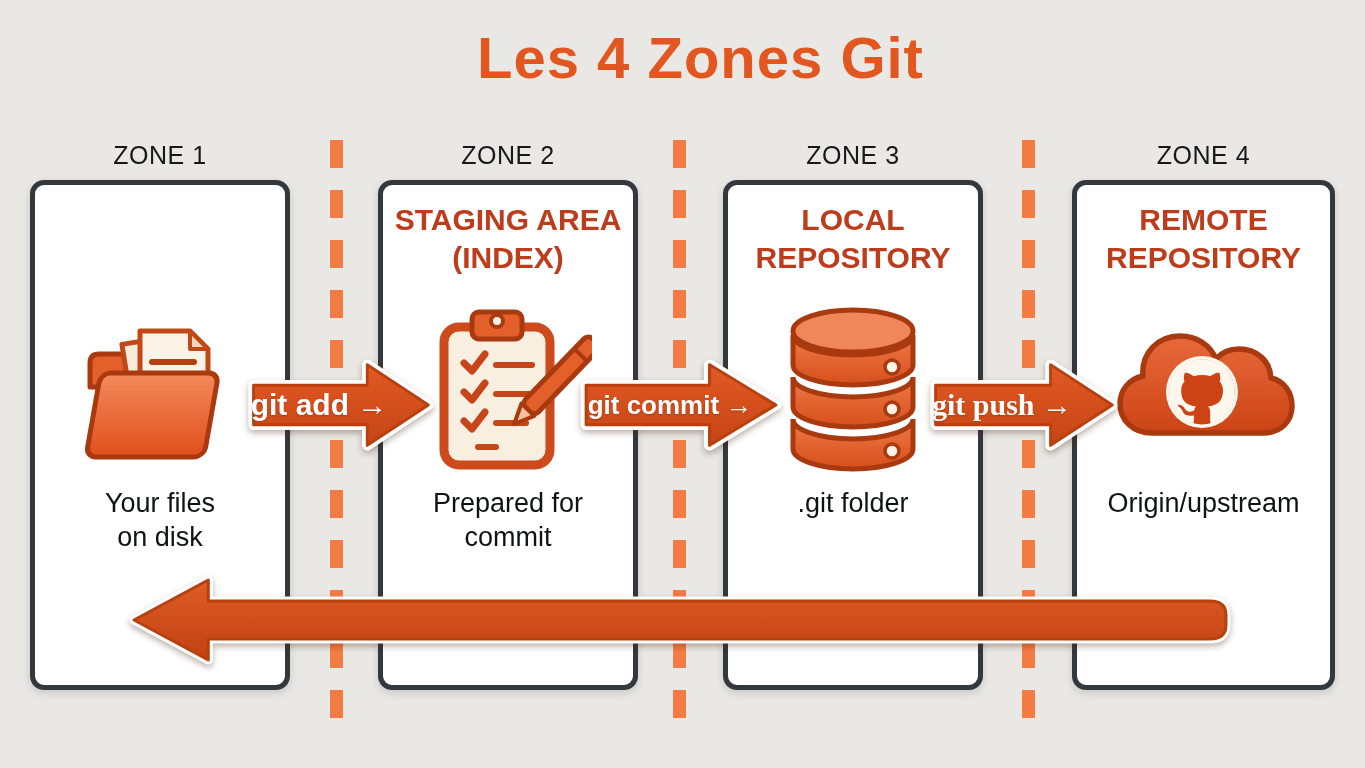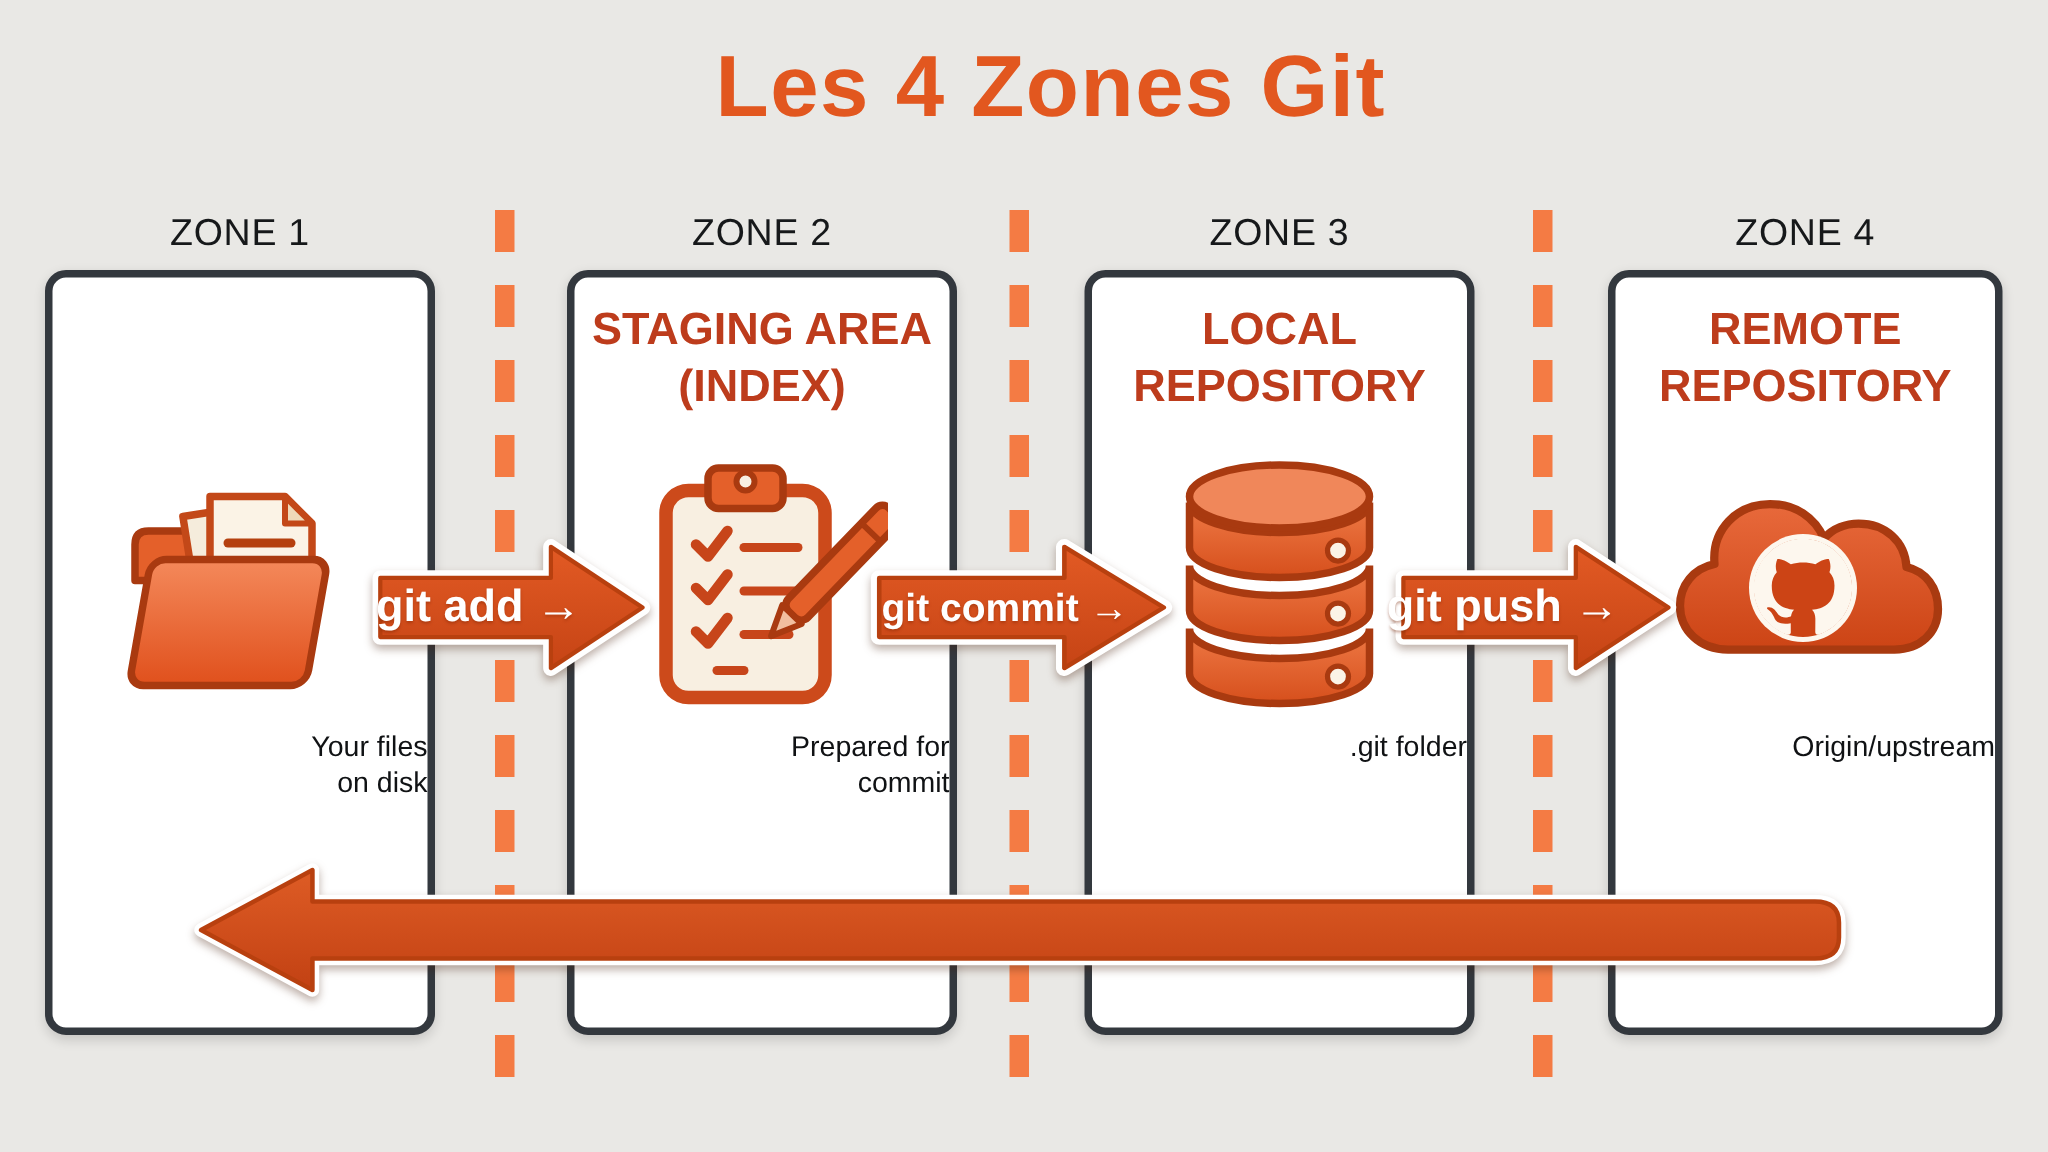--- a/index.html
+++ b/index.html
@@ -35,22 +35,22 @@
     position:absolute; top:16px; left:0; right:0;
     text-align:center; white-space:pre-line;
     font-size:30px; font-weight:700; line-height:1.28; color:#bd3c1c;
   }
   .icon-wrap {
     position:absolute; top:112px; left:0; right:0; height:180px;
     display:flex; align-items:center; justify-content:center;
   }
   .caption {
     position:absolute; top:302px; left:0; right:0;
-    text-align:right; white-space:pre-line;
-    font-size:19px; line-height:1.25; color:#101214;
+    text-align:center; white-space:pre-line;
+    font-size:27px; line-height:1.25; color:#101214;
   }
   .flow-arrow { position:absolute; z-index:5; }
   .flow-arrow svg, .pull-arrow svg {
     position:absolute; inset:0; width:100%; height:100%;
     filter:drop-shadow(0 3px 3px rgba(70,30,10,0.35));
   }
   .arrow-label {
     position:absolute; top:0; bottom:0; left:6px; right:48px;
     display:flex; align-items:center; justify-content:center;
     color:#ffffff; font-weight:700; font-size:30px;
@@ -205,21 +205,21 @@
         <stop offset="0" stop-color="#e25a24"></stop>
             <stop offset="1" stop-color="#c64415"></stop>
           </linearGradient>
         </defs>
       <path d="M8,29 L129,29 L129,7 L194,50 L129,93 L129,71 L8,71 Z" fill="#ffffff" stroke="#ffffff" stroke-width="11" stroke-linejoin="round"></path>
       <path d="M8,29 L129,29 L129,7 L194,50 L129,93 L129,71 L8,71 Z" fill="url(#gA2)" stroke="#b8400f" stroke-width="3" stroke-linejoin="round"></path>
     </svg>
     <div class="arrow-label" style="right:26px; font-size:26px;">git commit →</div>
   </div>
 
-  <div class="flow-arrow" style="left:928px; top:358px; width:190px; height:94px;">
+  <div class="flow-arrow" style="left:928px; top:358px; width:190px; height:94px;font-family:Liberation Serif, serif;">
     <svg viewBox="0 0 200 100" preserveAspectRatio="none">
       <defs>
           <linearGradient id="gA3" x1="0" y1="0" x2="0" y2="1">
         <stop offset="0" stop-color="#e25a24"></stop>
             <stop offset="1" stop-color="#c64415"></stop>
           </linearGradient>
         </defs>
       <path d="M8,29 L129,29 L129,7 L194,50 L129,93 L129,71 L8,71 Z" fill="#ffffff" stroke="#ffffff" stroke-width="11" stroke-linejoin="round"></path>
       <path d="M8,29 L129,29 L129,7 L194,50 L129,93 L129,71 L8,71 Z" fill="url(#gA3)" stroke="#b8400f" stroke-width="3" stroke-linejoin="round"></path>
     </svg>

